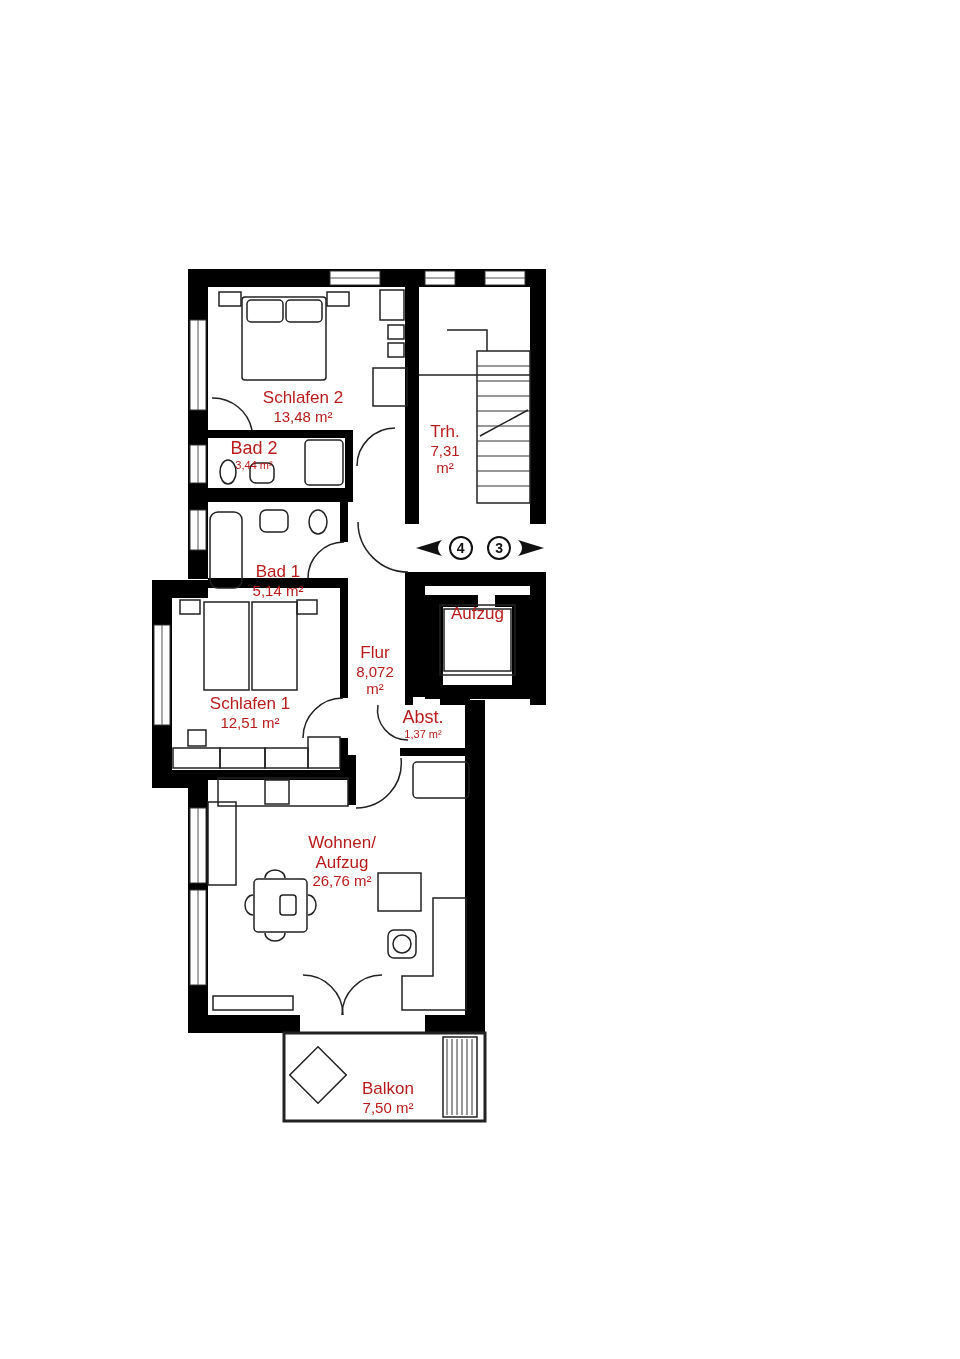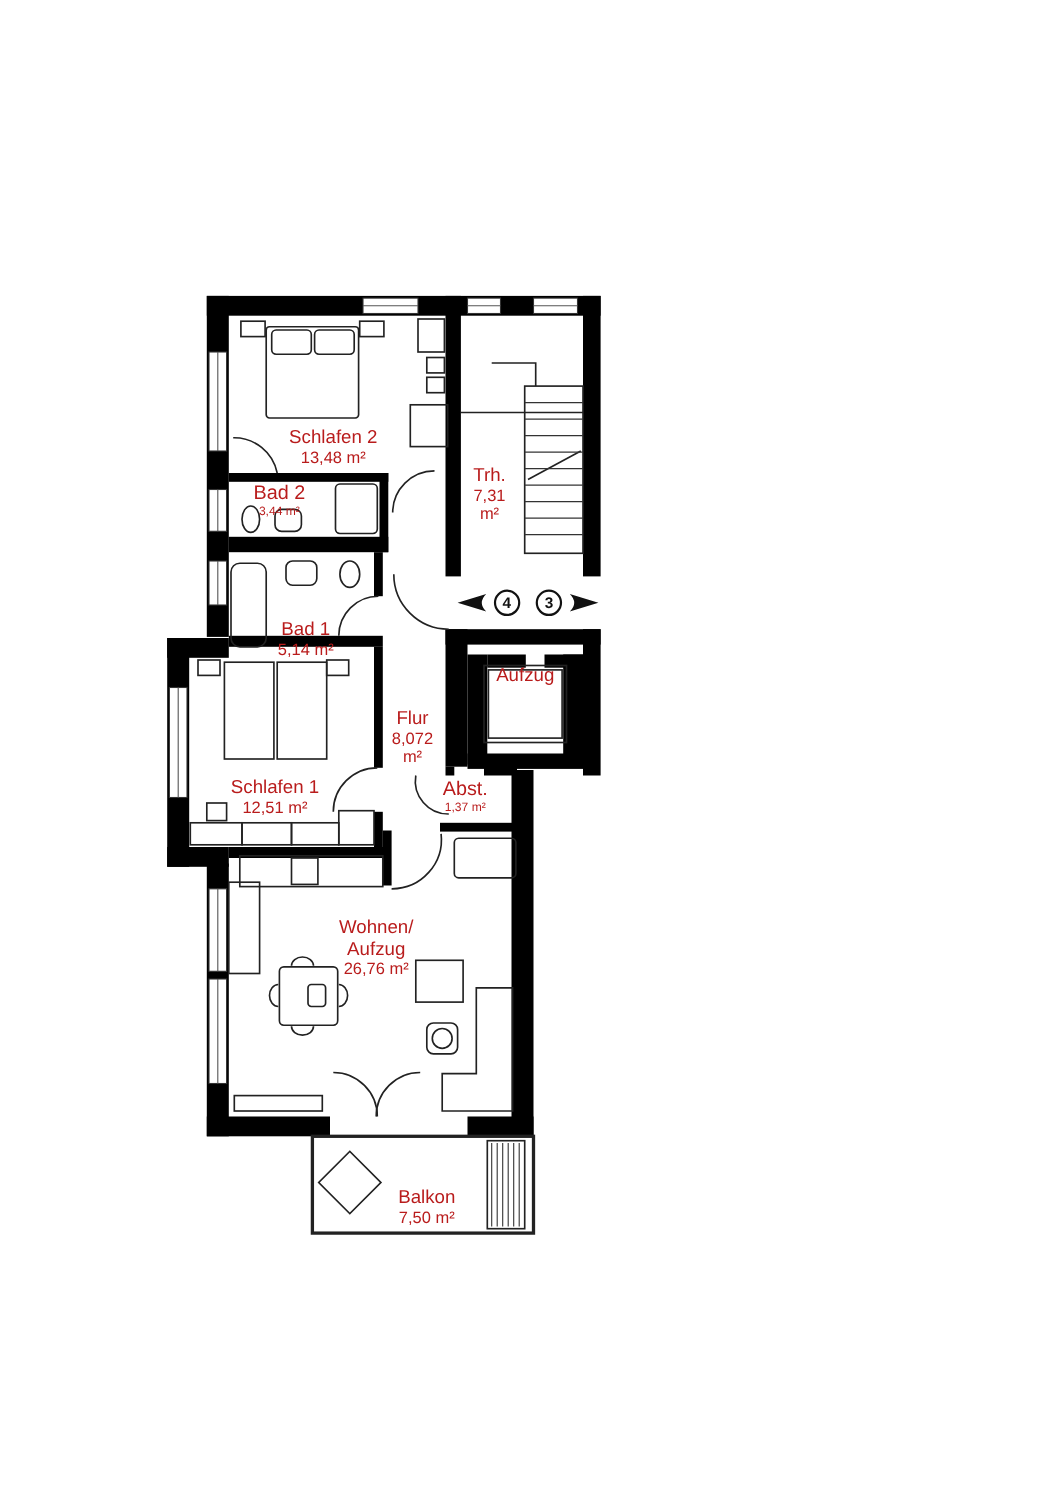--- a/index.html
+++ b/index.html
@@ -188,21 +188,21 @@
   <div class="ra">5,14 m²</div>
 </div>
 <div class="lbl" style="left:348px;top:643px;width:54px;">
   <div class="rn">Flur</div>
   <div class="ra">8,072</div>
   <div class="ra">m²</div>
 </div>
 <div class="lbl" style="left:444px;top:604px;width:67px;">
   <div class="rn">Aufzug</div>
 </div>
-<div class="lbl" style="left:198px;top:694px;width:104px;margin-top:12px;">
+<div class="lbl" style="left:198px;top:694px;width:104px;">
   <div class="rn">Schlafen 1</div>
   <div class="ra">12,51 m²</div>
 </div>
 <div class="lbl small" style="left:398px;top:707px;width:50px;text-align:center;">
   <div class="rn">Abst.</div>
   <div class="ra">1,37 m²</div>
 </div>
 <div class="lbl" style="left:296px;top:833px;width:92px;">
   <div class="rn">Wohnen/</div>
   <div class="rn">Aufzug</div>

